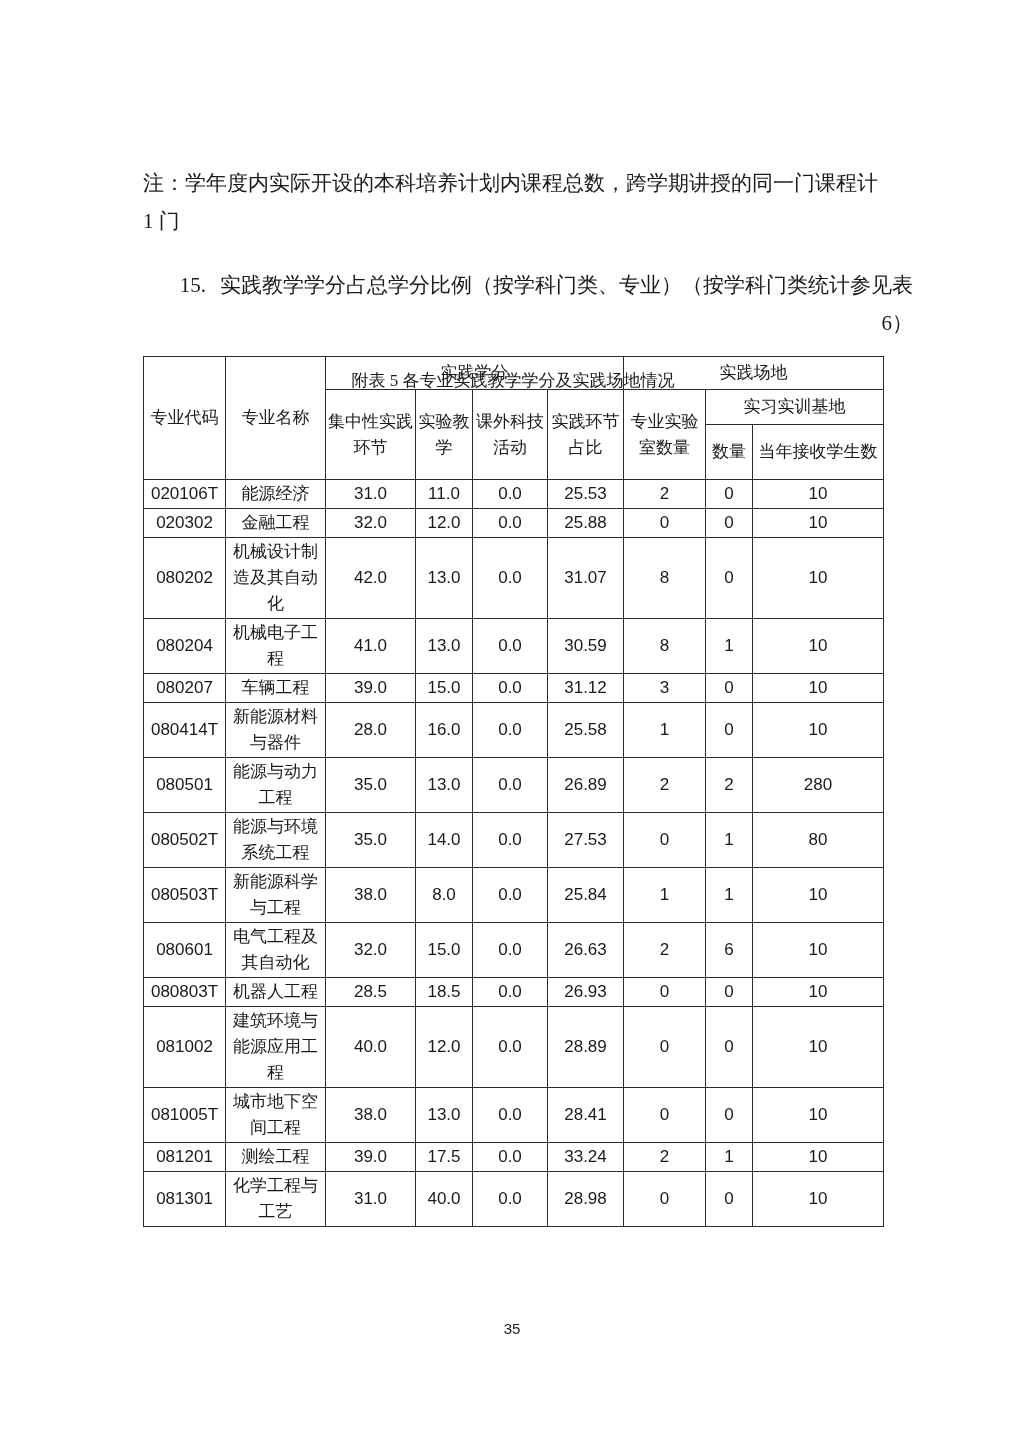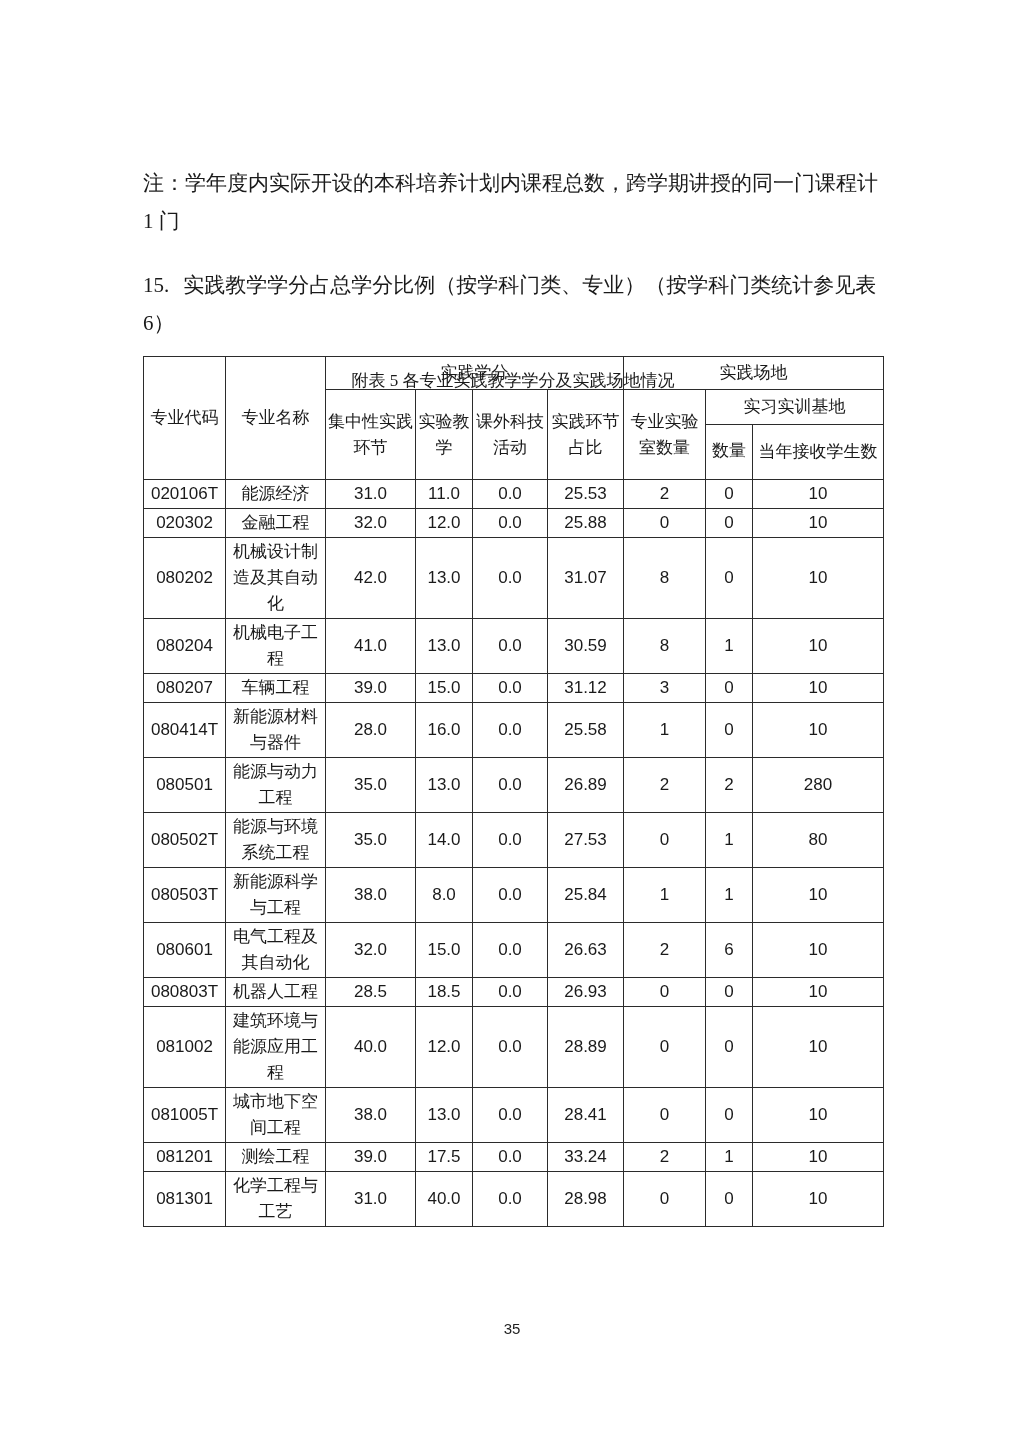--- a/index.html
+++ b/index.html
@@ -10,21 +10,21 @@
     color:#1a1a1a;
   }
   .line { white-space:nowrap; }
 
   .note {
     position:absolute; left:143px; top:164px; width:770px;
     font-size:21px; line-height:38px;
   }
   .section {
     position:absolute; left:143px; top:266px; width:770px;
-    font-size:21px; line-height:38px;
+    font-size:21px; line-height:38px;text-align:right;
   }
   .section .sec-no { margin-right:14px; }
 
   .table-title {
     position:absolute; left:143px; top:330px; width:740px;
     text-align:center; font-size:17px; line-height:22px;margin-top:40px;
   }
 
   table.credits {
     position:absolute; left:143px; top:356px;
@@ -43,21 +43,21 @@
   tr.hrow3 { height:55px; }
 
   
   th.h-code   { padding:1px 14px; }
   th.h-name   { padding:1px 13px; }
   th.h-conc   { padding:1px 15px;margin-left:9px; }
   th.h-exp    { padding:1px 8px; }
   th.h-extra  { padding:1px 12px; }
   th.h-ratio  { padding:1px 12px; }
   th.h-labs   { padding:1px 14px; }
-  th.h-bcount { padding:1px 10px;font-family:Liberation Mono, monospace; }
+  th.h-bcount { padding:1px 10px; }
   th.h-stud   { padding:1px 20px;border-radius:7px; }
 
   td.cell-code {
     font-family:"Liberation Sans", "DejaVu Sans", sans-serif;
     font-size:15px; white-space:nowrap;
   }
   td.cell-name { padding:1px 13px; }
   td.cell-num {
     font-family:"Liberation Sans", "DejaVu Sans", sans-serif;
     font-size:15px; white-space:nowrap;

